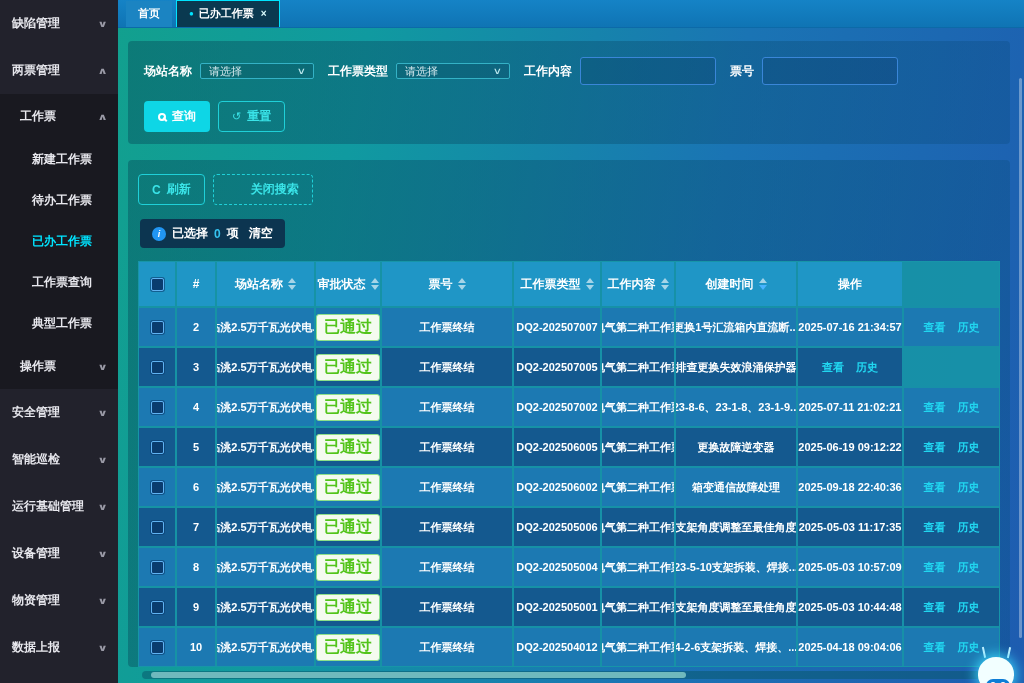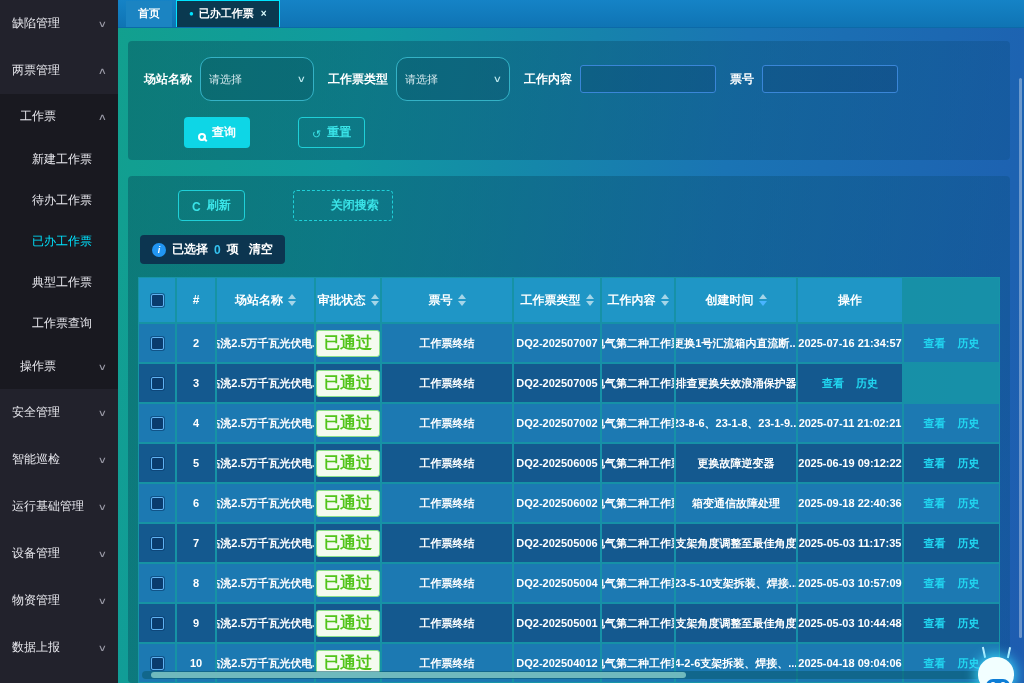--- a/index.html
+++ b/index.html
@@ -3,21 +3,21 @@
 <meta charset="utf-8">
 <style>
   * { margin:0; padding:0; box-sizing:border-box; }
   html,body { width:1024px; height:683px; overflow:hidden;
     font-family:"Liberation Sans","DejaVu Sans",sans-serif; }
   .app { display:flex; width:1024px; height:683px; position:relative; }
 
   
   .sidebar { width:118px; height:683px; background:#22222c; flex:0 0 118px; z-index:3; }
   .side-item { display:flex; align-items:center; justify-content:space-between;
-    color:#e8e8ee; font-size:12px; font-weight:400; cursor:pointer; padding:16px 12px; }
+    color:#e8e8ee; font-size:12px; font-weight:700; cursor:pointer; padding:16px 12px; }
   .side-item .chev { color:#9a9aa6; font-size:9px; transform:scaleX(1.4); }
   .side-item.lv1 { height:47px; }
   .side-item.lv2 { height:45px; padding-left:20px; background:#191920; }
   .side-item.lv3 { height:41px; padding-left:32px; background:#191920; justify-content:flex-start; }
   .side-item.active { color:#00e4ff; }
 
   
   .main { flex:1; display:flex; flex-direction:column; position:relative;
     background:linear-gradient(100deg,#12a08e 0%,#109aa0 25%,#1a74b4 62%,#1e5cb0 100%); }
 
@@ -32,29 +32,29 @@
   .tab .close { color:#dff; font-size:10px; margin-left:2px; cursor:pointer; }
 
   .content { flex:1; padding:13px 14px 0 10px; position:relative; overflow:hidden; }
 
   
   .panel { border-radius:4px; background:linear-gradient(100deg,rgba(8,86,96,.50),rgba(14,80,138,.42)); }
   .search-panel { padding:16px 16px 12px; margin-bottom:16px; }
   .fields { display:flex; align-items:center; gap:14px; margin-bottom:16px; }
   .field { display:flex; align-items:center; gap:8px; }
   .field .lbl { color:#fff; font-size:12px; font-weight:700; white-space:nowrap; }
-  .selectbox { width:114px; height:44px; border:1px solid #34b2c6; border-radius:11px;
+  .selectbox { width:114px; height:16px; border:1px solid #34b2c6; border-radius:2px;
     display:flex; align-items:center; justify-content:space-between; padding:0 8px;
     color:#d5e9ee; font-size:11px; background:rgba(5,45,65,.18); cursor:pointer; }
   .selectbox .chev { font-size:9px; color:#bfeaf0; transform:scaleX(1.4); }
   .textinput { width:136px; height:28px; border:1px solid #3a86d8; border-radius:3px;
     background:rgba(8,40,80,.18); color:#fff; font-size:11px; padding:0 8px; outline:none; }
   .btn-row { display:flex; gap:8px; }
   .btn { font-size:12px; font-weight:700; border-radius:4px; padding:6px 13px;
-    display:inline-flex; align-items:flex-end; gap:6px; cursor:pointer; border:1px solid transparent;margin-left:40px; }
+    display:inline-flex; align-items:center; gap:6px; cursor:pointer; border:1px solid transparent; }
   .btn-query { background:#0ed6e6; color:#fff; }
   .btn-ghost { background:transparent; border:1px solid #1fd0d8; color:#3ae4e8; }
   .btn-dashed { background:transparent; border:1px dashed #1fd0d8; color:#3ae4e8;padding-left:37px; }
   .i-search { width:8px; height:8px; border:2px solid #fff; border-radius:50%; position:relative; display:inline-block; }
   .i-search::after { content:""; position:absolute; width:2px; height:5px; background:#fff;
     right:-2px; bottom:-3px; transform:rotate(-45deg); }
   .i-circ { font-size:11px; font-weight:400; }
 
   
   .table-panel { padding:14px 10px 0; min-height:478px; }
@@ -130,24 +130,24 @@
       <div class="side-item lv3">
         <span>新建工作票</span>
       </div>
       <div class="side-item lv3">
         <span>待办工作票</span>
       </div>
       <div class="side-item lv3 active">
         <span>已办工作票</span>
       </div>
       <div class="side-item lv3">
+        <span>工作票查询</span>
+      </div>
+      <div class="side-item lv3">
         <span>典型工作票</span>
-      </div>
-      <div class="side-item lv3">
-        <span>工作票查询</span>
       </div>
       <div class="side-item lv2">
         <span>操作票</span>
         <span class="chev">∨</span>
       </div>
       <div class="side-item lv1">
         <span>安全管理</span>
         <span class="chev">∨</span>
       </div>
       <div class="side-item lv1">

